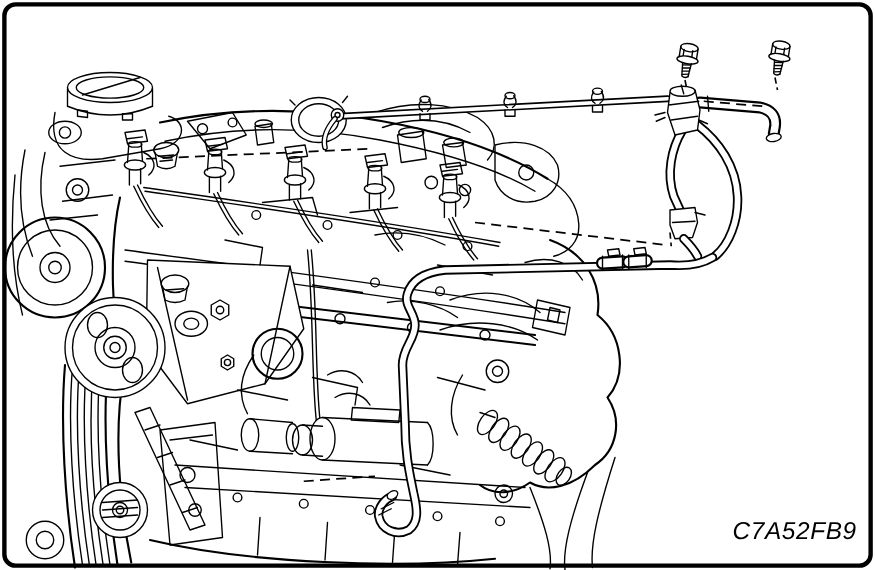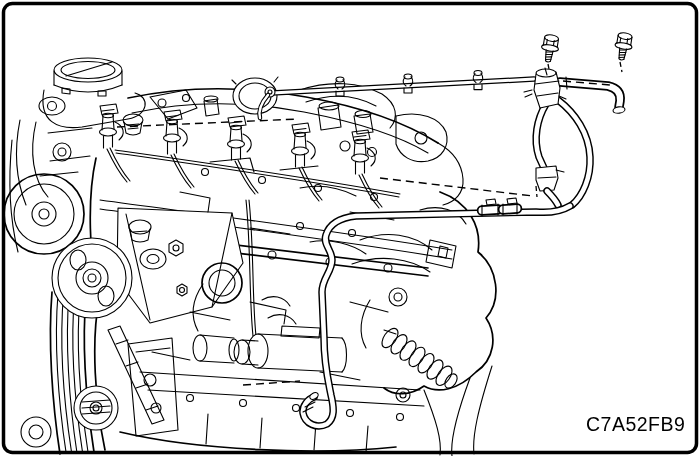--- a/index.html
+++ b/index.html
@@ -1,16 +1,16 @@
 <!DOCTYPE html>
 <html><head>
 <meta charset="utf-8">
 <style>
   html,body{margin:0;padding:0;background:#ffffff;}
-  .figure-frame{position:relative;width:700px;height:456px;background:#ffffff;overflow:hidden;}
+  .figure-frame{position:relative;width:700px;height:456px;background:#ffffff;overflow:hidden;font-style:italic;}
   svg{position:absolute;left:0;top:0;}
   .ln{fill:none;stroke:#000;stroke-width:1.1;stroke-linecap:round;stroke-linejoin:round;}
   .ln2{fill:none;stroke:#000;stroke-width:1.7;stroke-linecap:round;stroke-linejoin:round;}
   .fw{fill:#fff;stroke:#000;stroke-width:1.1;stroke-linejoin:round;}
   .tubeO{fill:none;stroke:#000;stroke-linecap:round;stroke-linejoin:round;}
   .tubeI{fill:none;stroke:#fff;stroke-linecap:round;stroke-linejoin:round;}
   .dash{fill:none;stroke:#000;stroke-width:1.4;stroke-dasharray:8 5;}
   .dash2{fill:none;stroke:#000;stroke-width:1.3;stroke-dasharray:5 3;}
   .figcode{font-family:"Liberation Sans",sans-serif;font-size:19.5px;font-weight:400;letter-spacing:0.5px;fill:#000;}
 </style>

